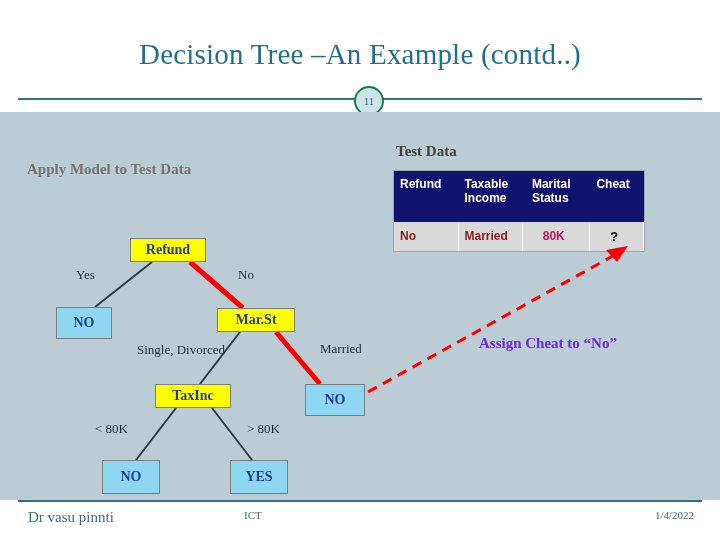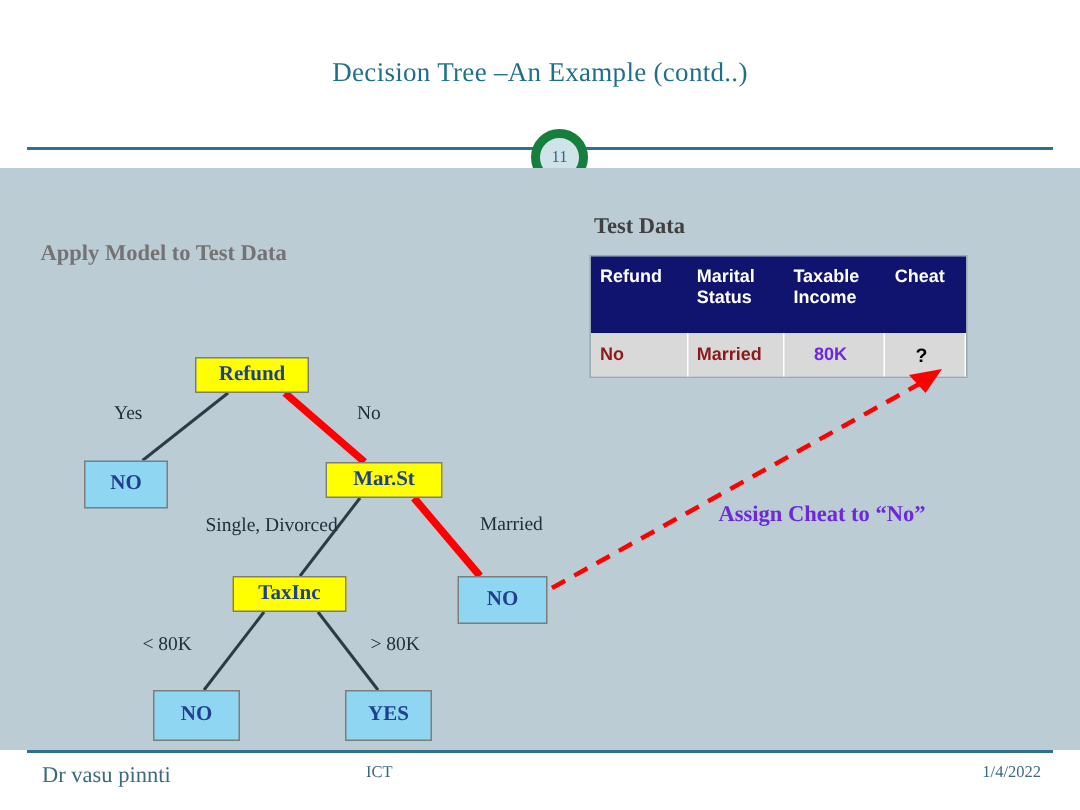--- a/index.html
+++ b/index.html
@@ -21,41 +21,41 @@
     overflow: hidden;
   }
   
   .title {
     position: absolute;
     left: 0;
     top: 38px;
     width: 720px;
     text-align: center;
     font-family: "Liberation Serif", serif;
-    font-size: 18px;
+    font-size: 29px;
     color: #1f6f8b;
     letter-spacing: 0.2px;
   }
   .header-rule {
     position: absolute;
     left: 18px;
     top: 98px;
     width: 684px;
     height: 2px;
     background: #2f6f8f;
   }
   .page-badge {
     position: absolute;
     left: 354px;
     top: 86px;
     width: 26px;
     height: 26px;
     border-radius: 50%;
     background: #cfe3ea;
-    border: 6px solid #15803d;
+    border: 2px solid #15803d;
     color: #33657a;
     font-family: "Liberation Serif", serif;
     font-size: 11px;
     display: flex;
     align-items: center;
     justify-content: center;
   }
   
   .body-panel {
     position: absolute;
@@ -158,21 +158,21 @@
   .mt-body .cell {
     color: #8b1a1a;
     font-family: "Liberation Sans", sans-serif;
     font-weight: bold;
     font-size: 12px;
     padding: 7px 5px 0 6px;
     box-sizing: border-box;
     border-right: 1px solid #ffffff;
   }
   .mt-body .cell.num {
-    color: #6d28d9;
+    color: #be185d;
     text-align: center;
     padding-left: 0;
   }
   .mt-body .cell.q {
     color: #000000;
     font-size: 13px;
     text-align: center;
     padding-left: 0;
   }
   .c1 { width: 65px; }
@@ -248,27 +248,27 @@
   <div class="page-badge">11</div>
 
   <div class="body-panel"></div>
 
   <div class="apply-label">Apply Model to Test Data</div>
   <div class="testdata-label">Test Data</div>
 
   <div class="mini-table">
     <div class="mt-head">
       <div class="cell c1">Refund</div>
+      <div class="cell c3">
+        <div>Taxable</div>
+        <div>Income</div>
+      </div>
       <div class="cell c2">
         <div>Marital</div>
         <div>Status</div>
-      </div>
-      <div class="cell c3">
-        <div>Taxable</div>
-        <div>Income</div>
       </div>
       <div class="cell c4">Cheat</div>
     </div>
     <div class="mt-body">
       <div class="cell c1">No</div>
       <div class="cell c2">Married</div>
       <div class="cell c3 num">80K</div>
       <div class="cell c4 q">?</div>
     </div>
   </div>

